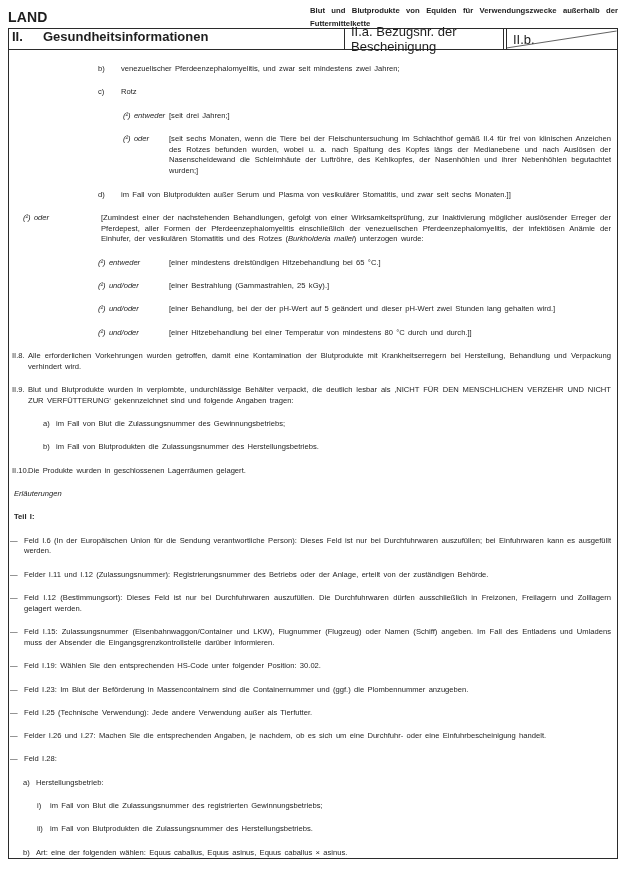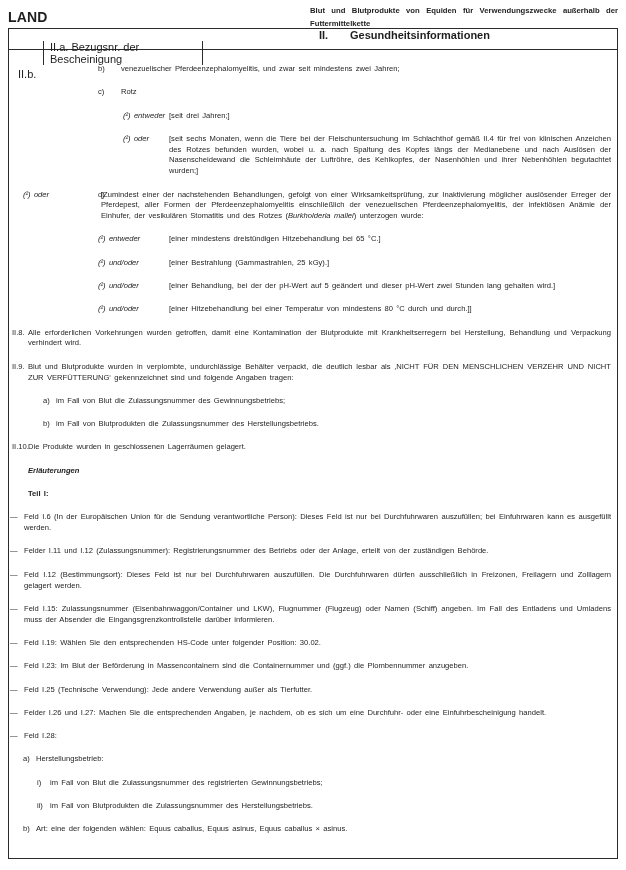--- a/index.html
+++ b/index.html
@@ -19,21 +19,21 @@
     font-size:7.7px; font-weight:bold; line-height:13px;
     text-align:justify; word-spacing:2px;
   }
   
   .cert-table {
     position:absolute; left:8px; top:28px; width:608px; height:829px;
     border:1px solid #2b2b2b;
   }
   .hdr-row {
     display:flex; height:20px; border-bottom:1px solid #2b2b2b;
-    font-size:11px; align-items:flex-end;flex-direction:column;
+    font-size:13px; align-items:flex-start;
   }
   .hdr-c1 { width:301px; display:flex; align-items:center; }
   .hdr-num { margin-left:3px; width:31px; font-weight:bold; }
   .hdr-label { font-weight:bold; }
   .hdr-c2 {
     width:160px; align-self:stretch; display:flex; align-items:center;
     border-left:1px solid #2b2b2b; border-right:1px solid #2b2b2b;
     padding-left:6px; box-sizing:border-box;margin-left:34px;
   }
   .hdr-c3 { flex:1; align-self:stretch; position:relative; }
@@ -54,21 +54,21 @@
   .marker { position:absolute; top:0; white-space:nowrap; }
   .it { font-style:italic; }
   .bold { font-weight:bold; }
   
   .b-l1   { padding-left:18px; }  .b-l1  > .marker { left:2px; }
   .b-l1a  { padding-left:46px; }  .b-l1a > .marker { left:33px; }
   .b-l1b  { padding-left:91px; }  .b-l1b > .marker { left:13px; }
   .b-l2   { padding-left:111px; } .b-l2  > .marker { left:88px; }
   .b-l2b  { padding-left:159px; } .b-l2b > .marker { left:88px; }
   .b-l3   { padding-left:159px; } .b-l3  > .marker { left:113px; }
-  .b-l0   { padding-left:18px;font-weight:bold; }
+  .b-l0   { padding-left:4px; }
   .b-dash { padding-left:14px; }  .b-dash> .marker { left:0; }
   .b-f28a { padding-left:26px; }  .b-f28a> .marker { left:13px; }
   .b-f28i { padding-left:40px; }  .b-f28i> .marker { left:27px; }
 </style>
 </head>
 <body>
 
 <div class="page">
 
   <div class="topbar">
@@ -106,20 +106,21 @@
       <div class="block b-l3">
         <span class="marker it">(²) entweder</span>
         <span>[seit drei Jahren;]</span>
       </div>
       <div class="block b-l3">
         <span class="marker it">(²) oder</span>
         <span>[seit sechs Monaten, wenn die Tiere bei der Fleischuntersuchung im Schlachthof gemäß II.4 für frei von klinischen Anzeichen des Rotzes befunden wurden, wobei u. a. nach Spaltung des Kopfes längs der Medianebene und nach Auslösen der Nasenscheidewand die Schleimhäute der Luftröhre, des Kehlkopfes, der Nasenhöhlen und ihrer Nebenhöhlen begutachtet wurden;]</span>
       </div>
       <div class="block b-l2">
         <span class="marker">d)</span>
+        <span>im Fall von Blutprodukten außer Serum und Plasma von vesikulärer Stomatitis, und zwar seit sechs Monaten.]]</span>
       </div>
       <div class="block b-l1b">
         <span class="marker it">(²) oder</span>
         <span>[Zumindest einer der nachstehenden Behandlungen, gefolgt von einer Wirksamkeitsprüfung, zur Inaktivierung möglicher auslösender Erreger der Pferdepest, aller Formen der Pferdeenzephalomyelitis einschließlich der venezuelischen Pferdeenzephalomyelitis, der infektiösen Anämie der Einhufer, der vesikulären Stomatitis und des Rotzes (</span><span class="it">Burkholderia mallei</span><span>) unterzogen wurde:</span>
       </div>
       <div class="block b-l2b">
         <span class="marker it">(²) entweder</span>
         <span>[einer mindestens dreistündigen Hitzebehandlung bei 65 °C.]</span>
       </div>
       <div class="block b-l2b">

